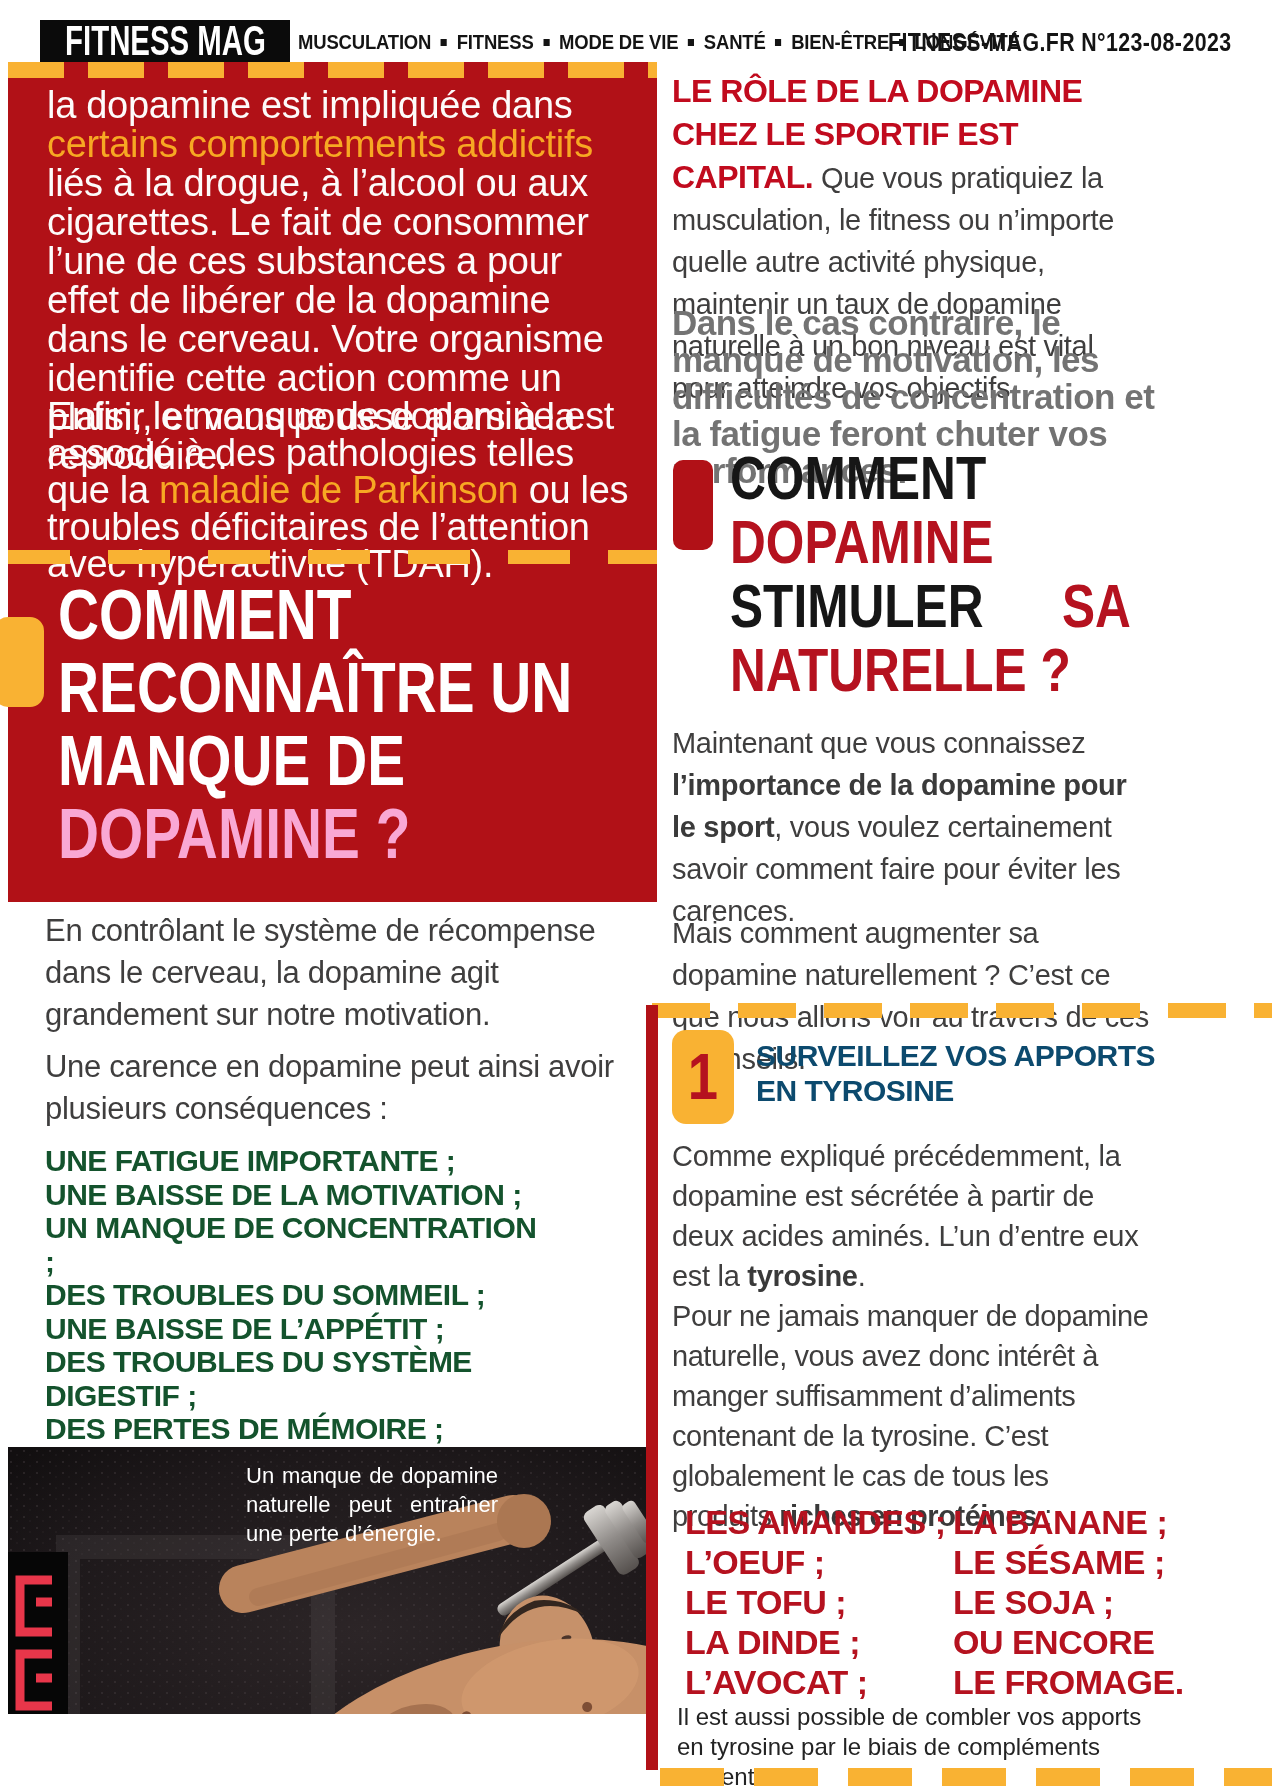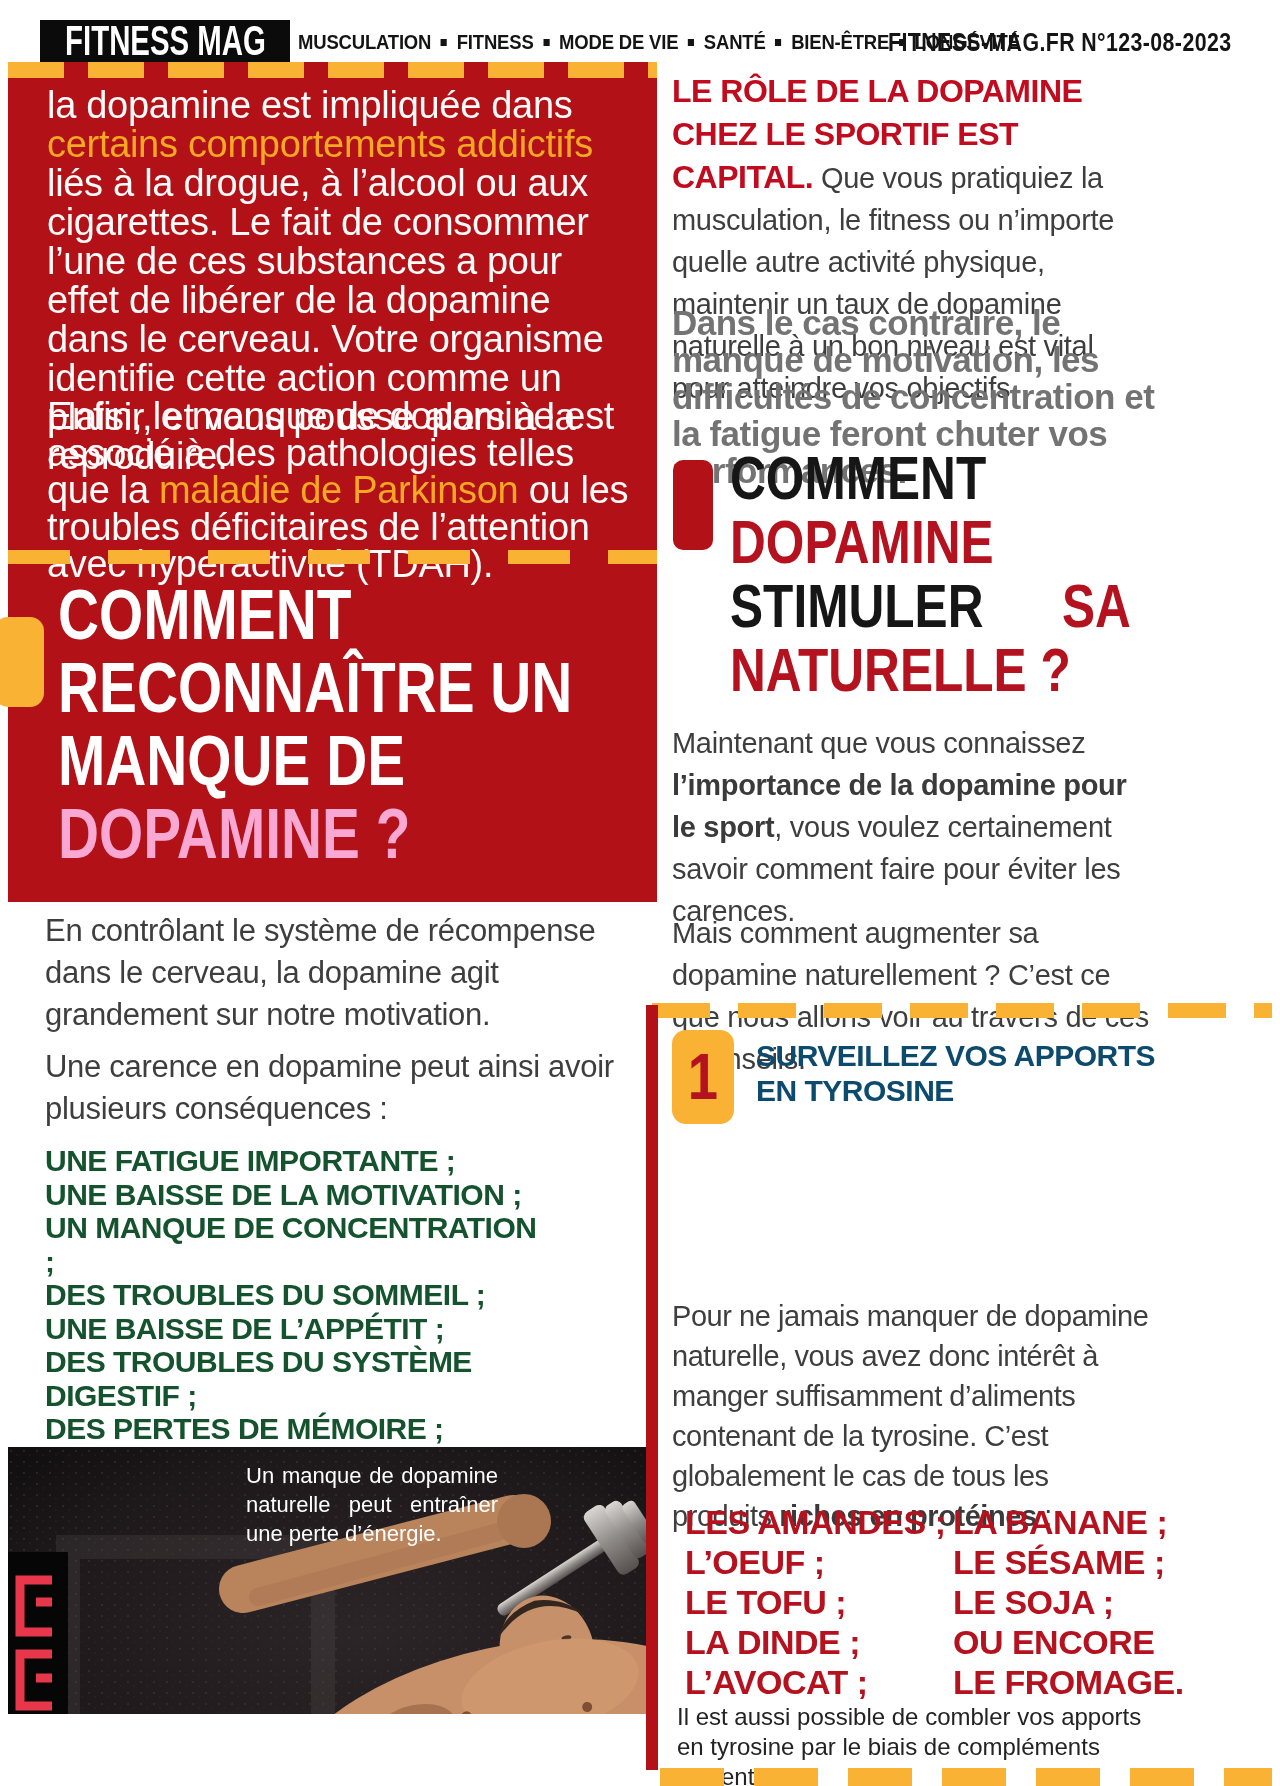--- a/index.html
+++ b/index.html
@@ -213,20 +213,21 @@
   <p class="rc-p p-mais">Mais comment augmenter sa dopamine naturellement ? C’est ce que nous allons voir au travers de ces 5 conseils.</p>
 
   <div class="dash-sep"></div>
   <div class="vline"></div>
 
   <div class="tip-num">
       <span>1</span>
     </div>
   <div class="tip-title">SURVEILLEZ VOS APPORTS EN TYROSINE</div>
 
+  <p class="rc-p tip-p1"><span>Comme expliqué précédemment, la dopamine est sécrétée à partir de deux acides aminés. L’un d’entre eux est la </span><span class="rc-b">tyrosine</span><span>.</span></p>
   <p class="rc-p tip-p2"><span>Pour ne jamais manquer de dopamine naturelle, vous avez donc intérêt à manger suffisamment d’aliments contenant de la tyrosine. C’est globalement le cas de tous les produits </span><span class="rc-b">riches en protéines</span><span> :</span></p>
 
   <div class="foods c1">
     <div>LES AMANDES ;</div>
     <div>L’OEUF ;</div>
     <div>LE TOFU ;</div>
     <div>LA DINDE ;</div>
     <div>L’AVOCAT ;</div>
   </div>
   <div class="foods c2">

